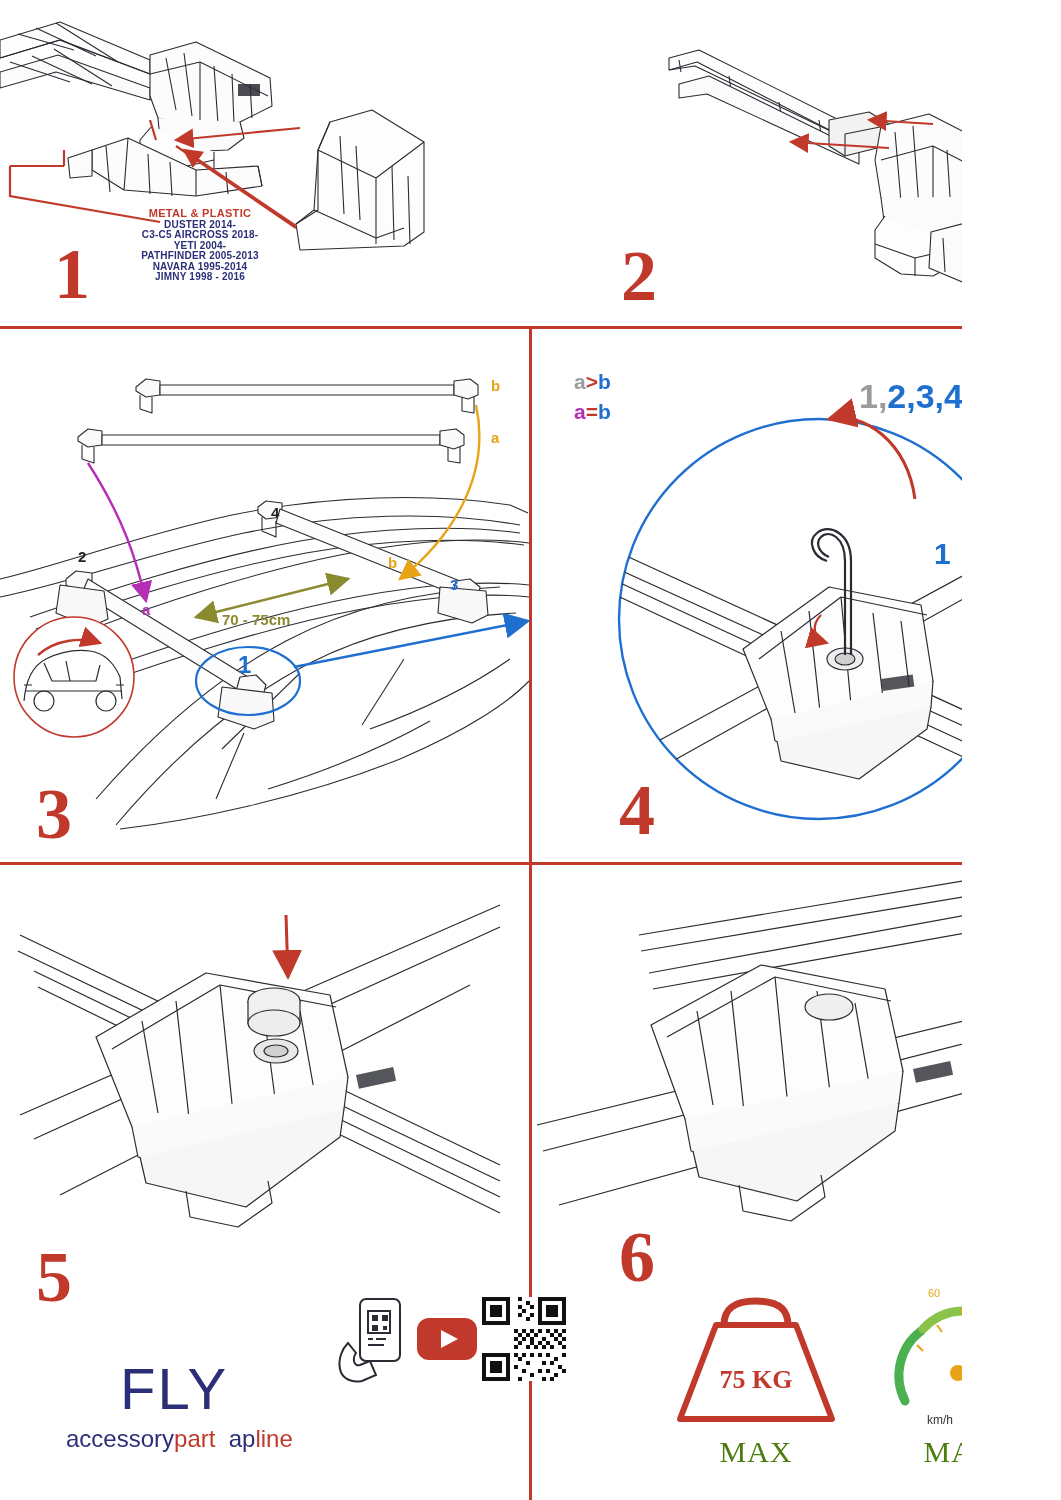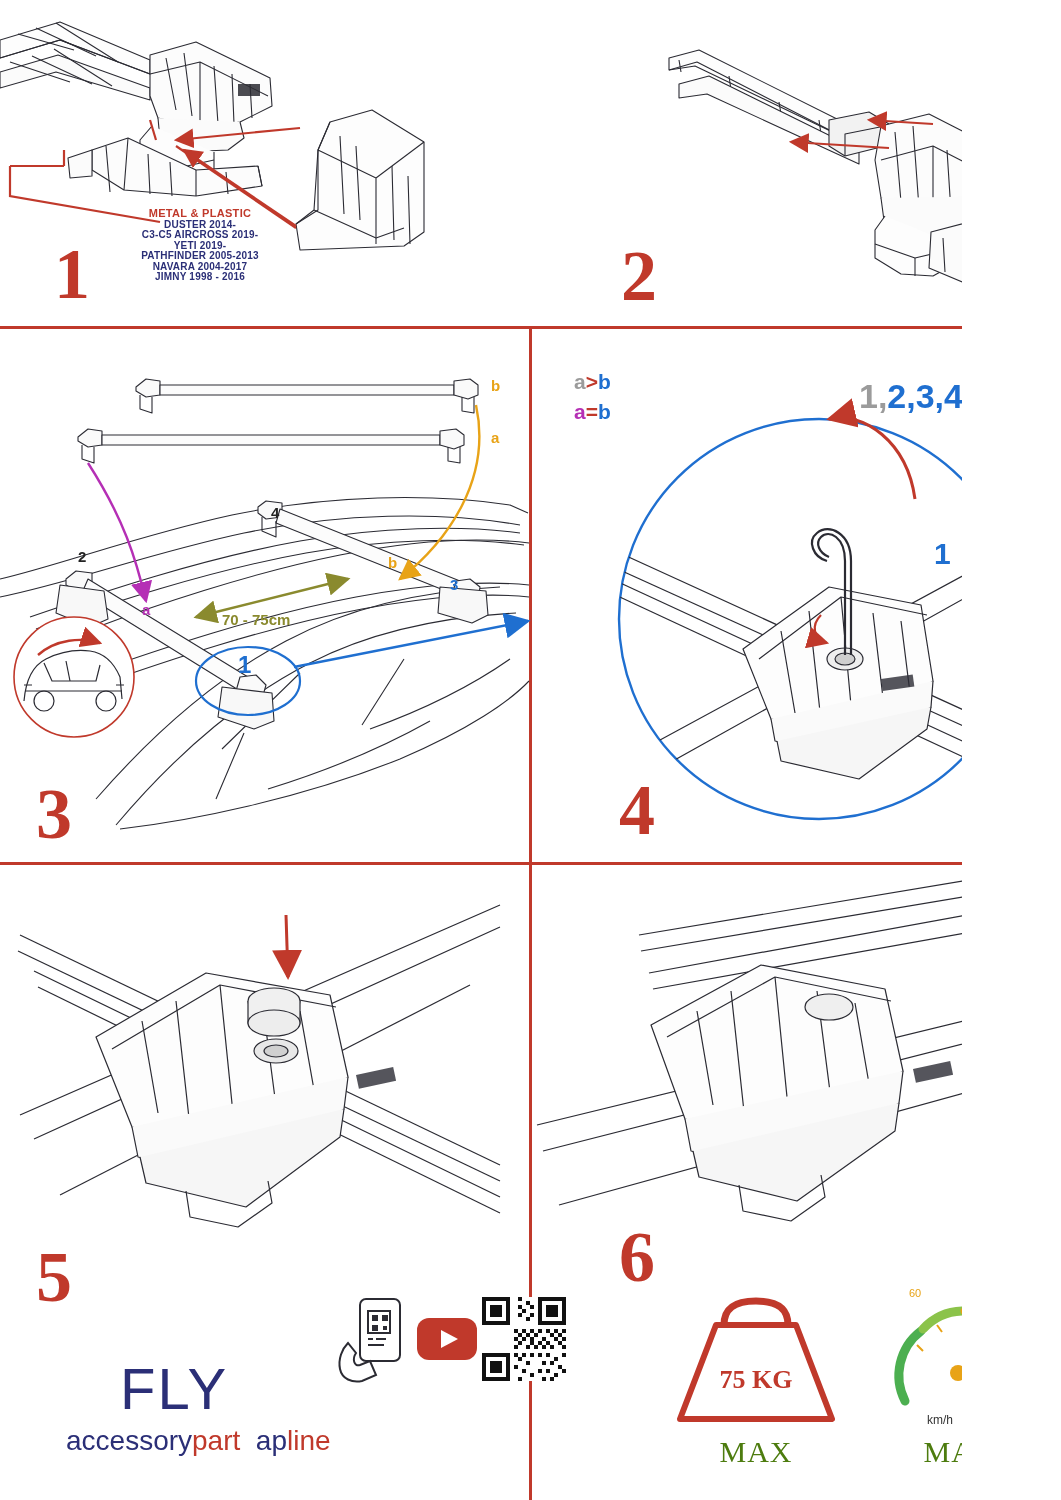--- a/index.html
+++ b/index.html
@@ -104,21 +104,21 @@
   .brand-fly {
     position: absolute;
     font-family: "Liberation Sans", sans-serif;
     font-size: 58px;
     letter-spacing: 2px;
     color: #2b2f77;
     font-weight: normal;
   }
   .brand-line2 {
     position: absolute;
-    font-size: 28px;
+    font-size: 24px;
     letter-spacing: 0px;
   }
   .bl-accessory { color: #2b2f77; }
   .bl-part { color: #c0392b; }
   .bl-ap { color: #2b2f77; }
   .bl-line { color: #c0392b; }
 
   .max-label {
     position: absolute;
     font-family: "Liberation Serif", serif;
@@ -203,24 +203,24 @@
         </marker>
       </defs>
       <g stroke="#c0392b" stroke-width="2.2" fill="none">
         <path d="M296 226 L184 150" marker-end="url(#arrR1)"></path>
       </g>
     </svg>
 
     <div class="metal-plastic" style="left:86px; top:208px; width:228px;">
       <div class="mp-title">METAL &amp; PLASTIC</div>
       <div class="mp-list">DUSTER 2014-</div>
-      <div class="mp-list">C3-C5 AIRCROSS 2019-</div>
-      <div class="mp-list">YETI 2019-</div>
+      <div class="mp-list">C3-C5 AIRCROSS 2018-</div>
+      <div class="mp-list">YETI 2004-</div>
       <div class="mp-list">PATHFINDER 2005-2013</div>
-      <div class="mp-list">NAVARA 2004-2017</div>
+      <div class="mp-list">NAVARA 1995-2014</div>
       <div class="mp-list">JIMNY 1998 - 2016</div>
     </div>
 
     <div class="step-num big-num" style="left:54px; top:238px;">1</div>
   </div>
 
   <div class="panel" style="left:529px; top:0; width:532px; height:326px;">
     <svg width="532" height="326" viewBox="0 0 532 326">
       <g fill="none" stroke="#2b2b33" stroke-width="1.1" stroke-linejoin="round">
 
@@ -603,19 +603,19 @@
         <path d="M36 34 A56 56 0 0 1 76 16" stroke="#8bc34a"></path>
         <path d="M78 16 A56 56 0 0 1 116 40" stroke="#e8a317"></path>
         <path d="M118 42 A56 56 0 0 1 124 106" stroke="#c0392b"></path>
       </g>
       <circle cx="71" cy="78" r="8" fill="#e8a317"></circle>
       <path d="M71 78 L112 52" stroke="#e8a317" stroke-width="6" stroke-linecap="round"></path>
       <g stroke="#e8a317" stroke-width="2">
         <path d="M30 50 L36 56 M50 30 L55 37 M76 26 L77 34 M104 40 L99 47 M118 66 L110 68 M118 92 L110 89"></path>
       </g>
     </svg>
-    <div class="spd-tick" style="left:380px; top:422px;">60</div>
+    <div class="spd-tick" style="left:399px; top:422px;">60</div>
     <div class="spd-tick" style="left:474px; top:431px;">120</div>
     <div class="kmh" style="left:398px; top:548px;">km/h</div>
     <div class="max-label" style="left:370px; top:570px; width:122px; text-align:center;">MAX</div>
   </div>
 
 </div>
 
 </body></html>

